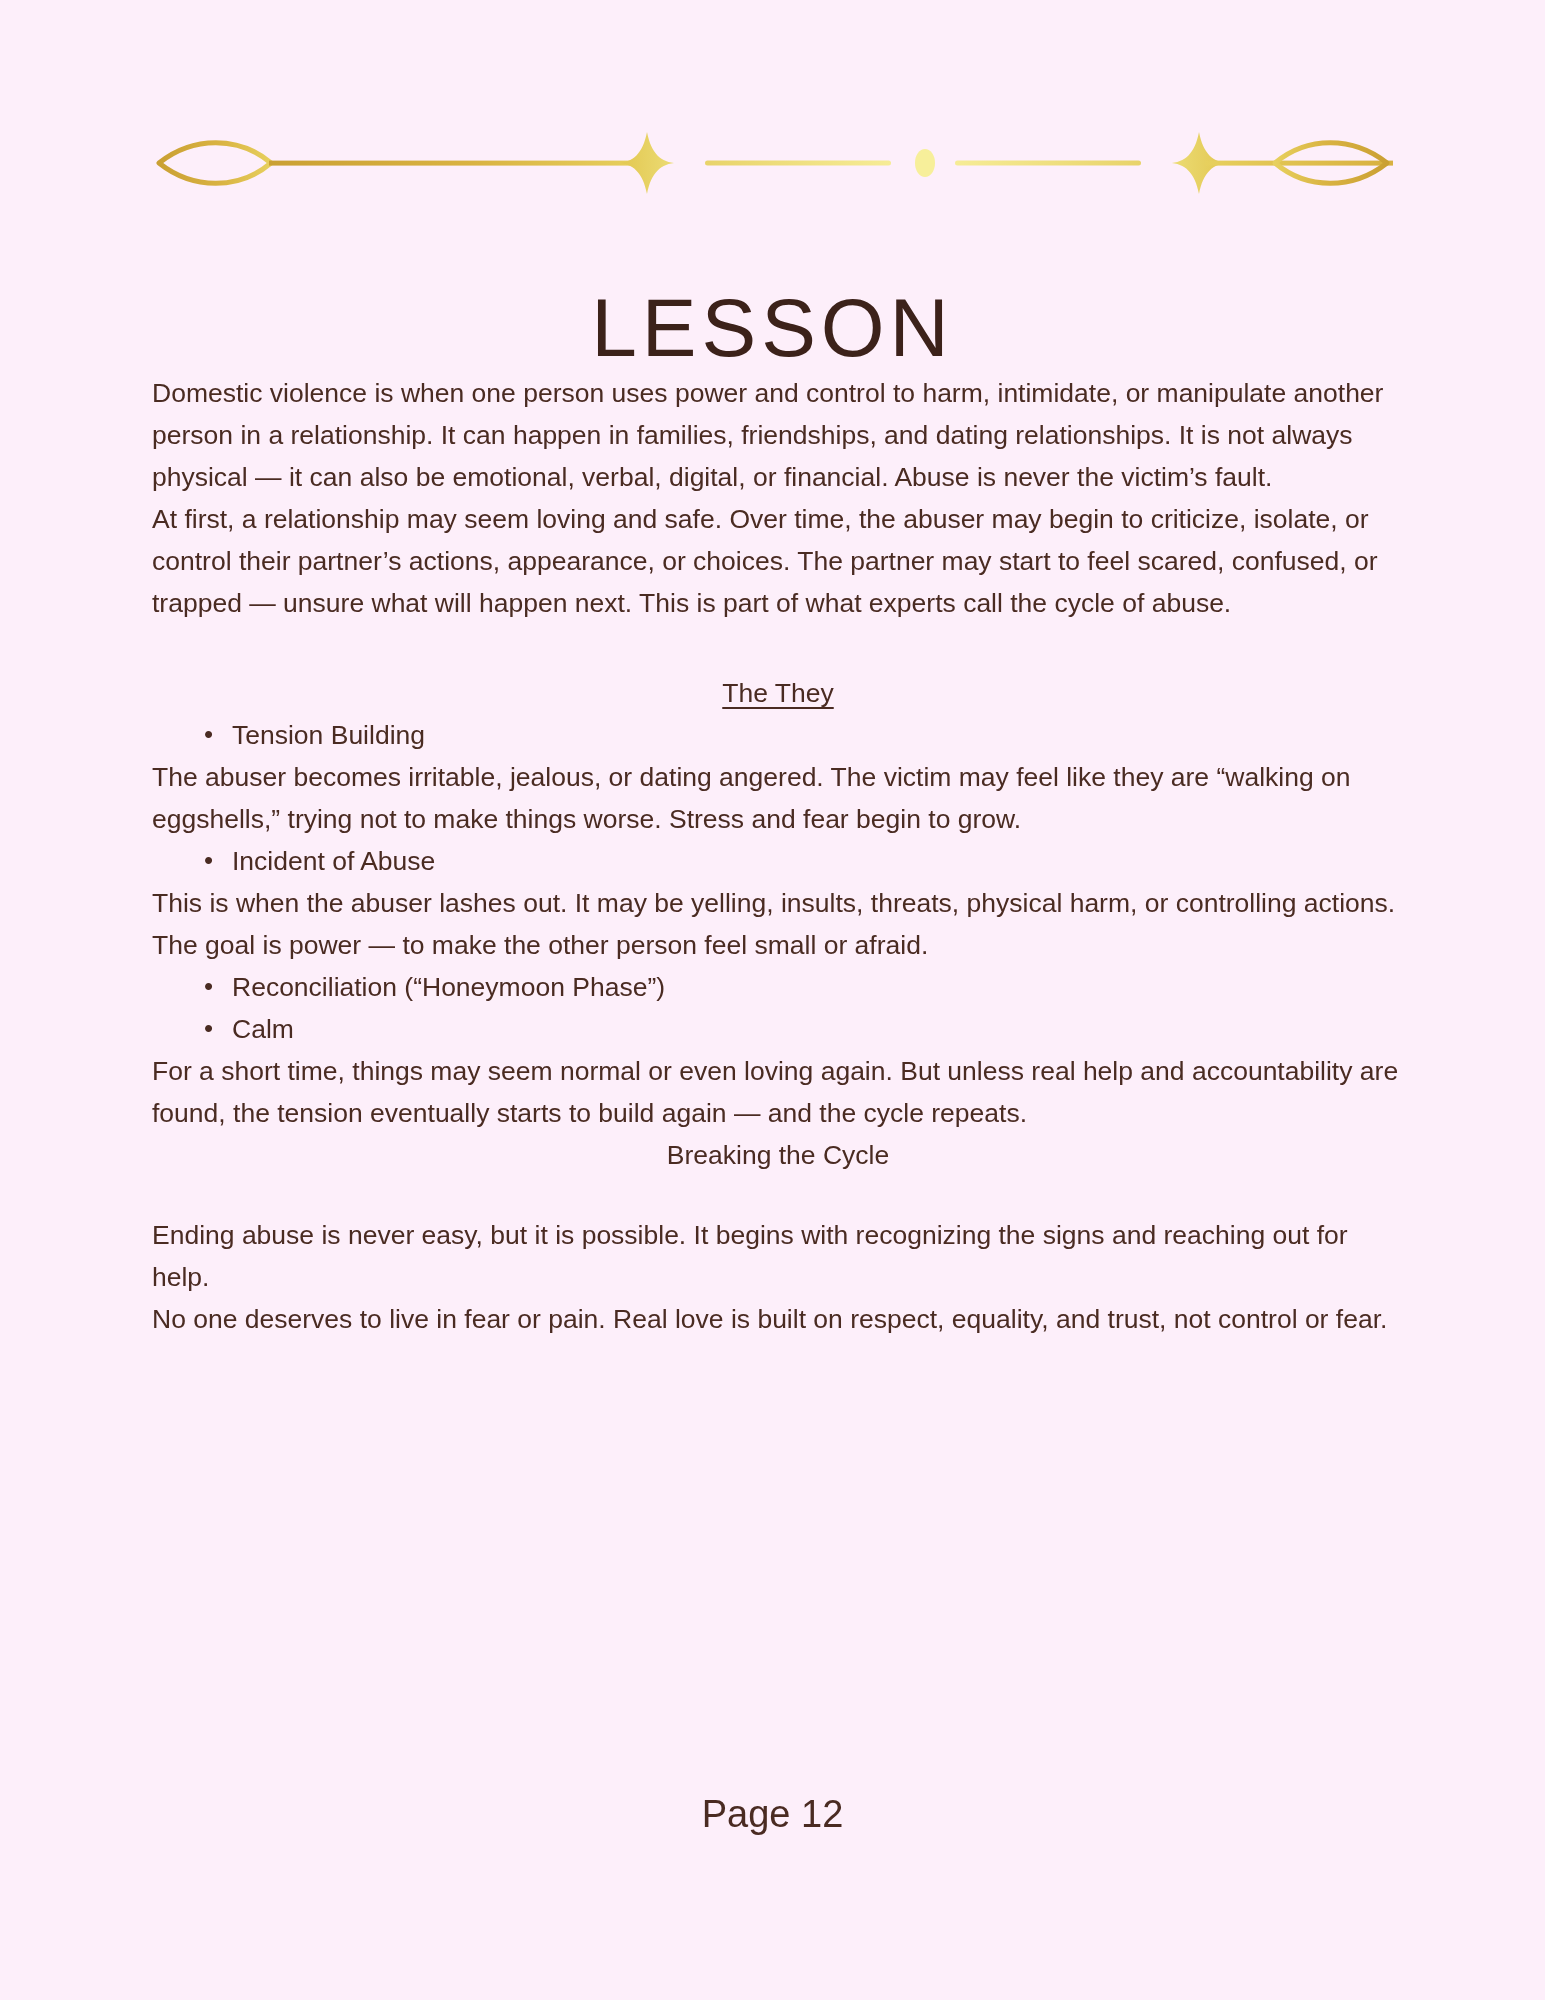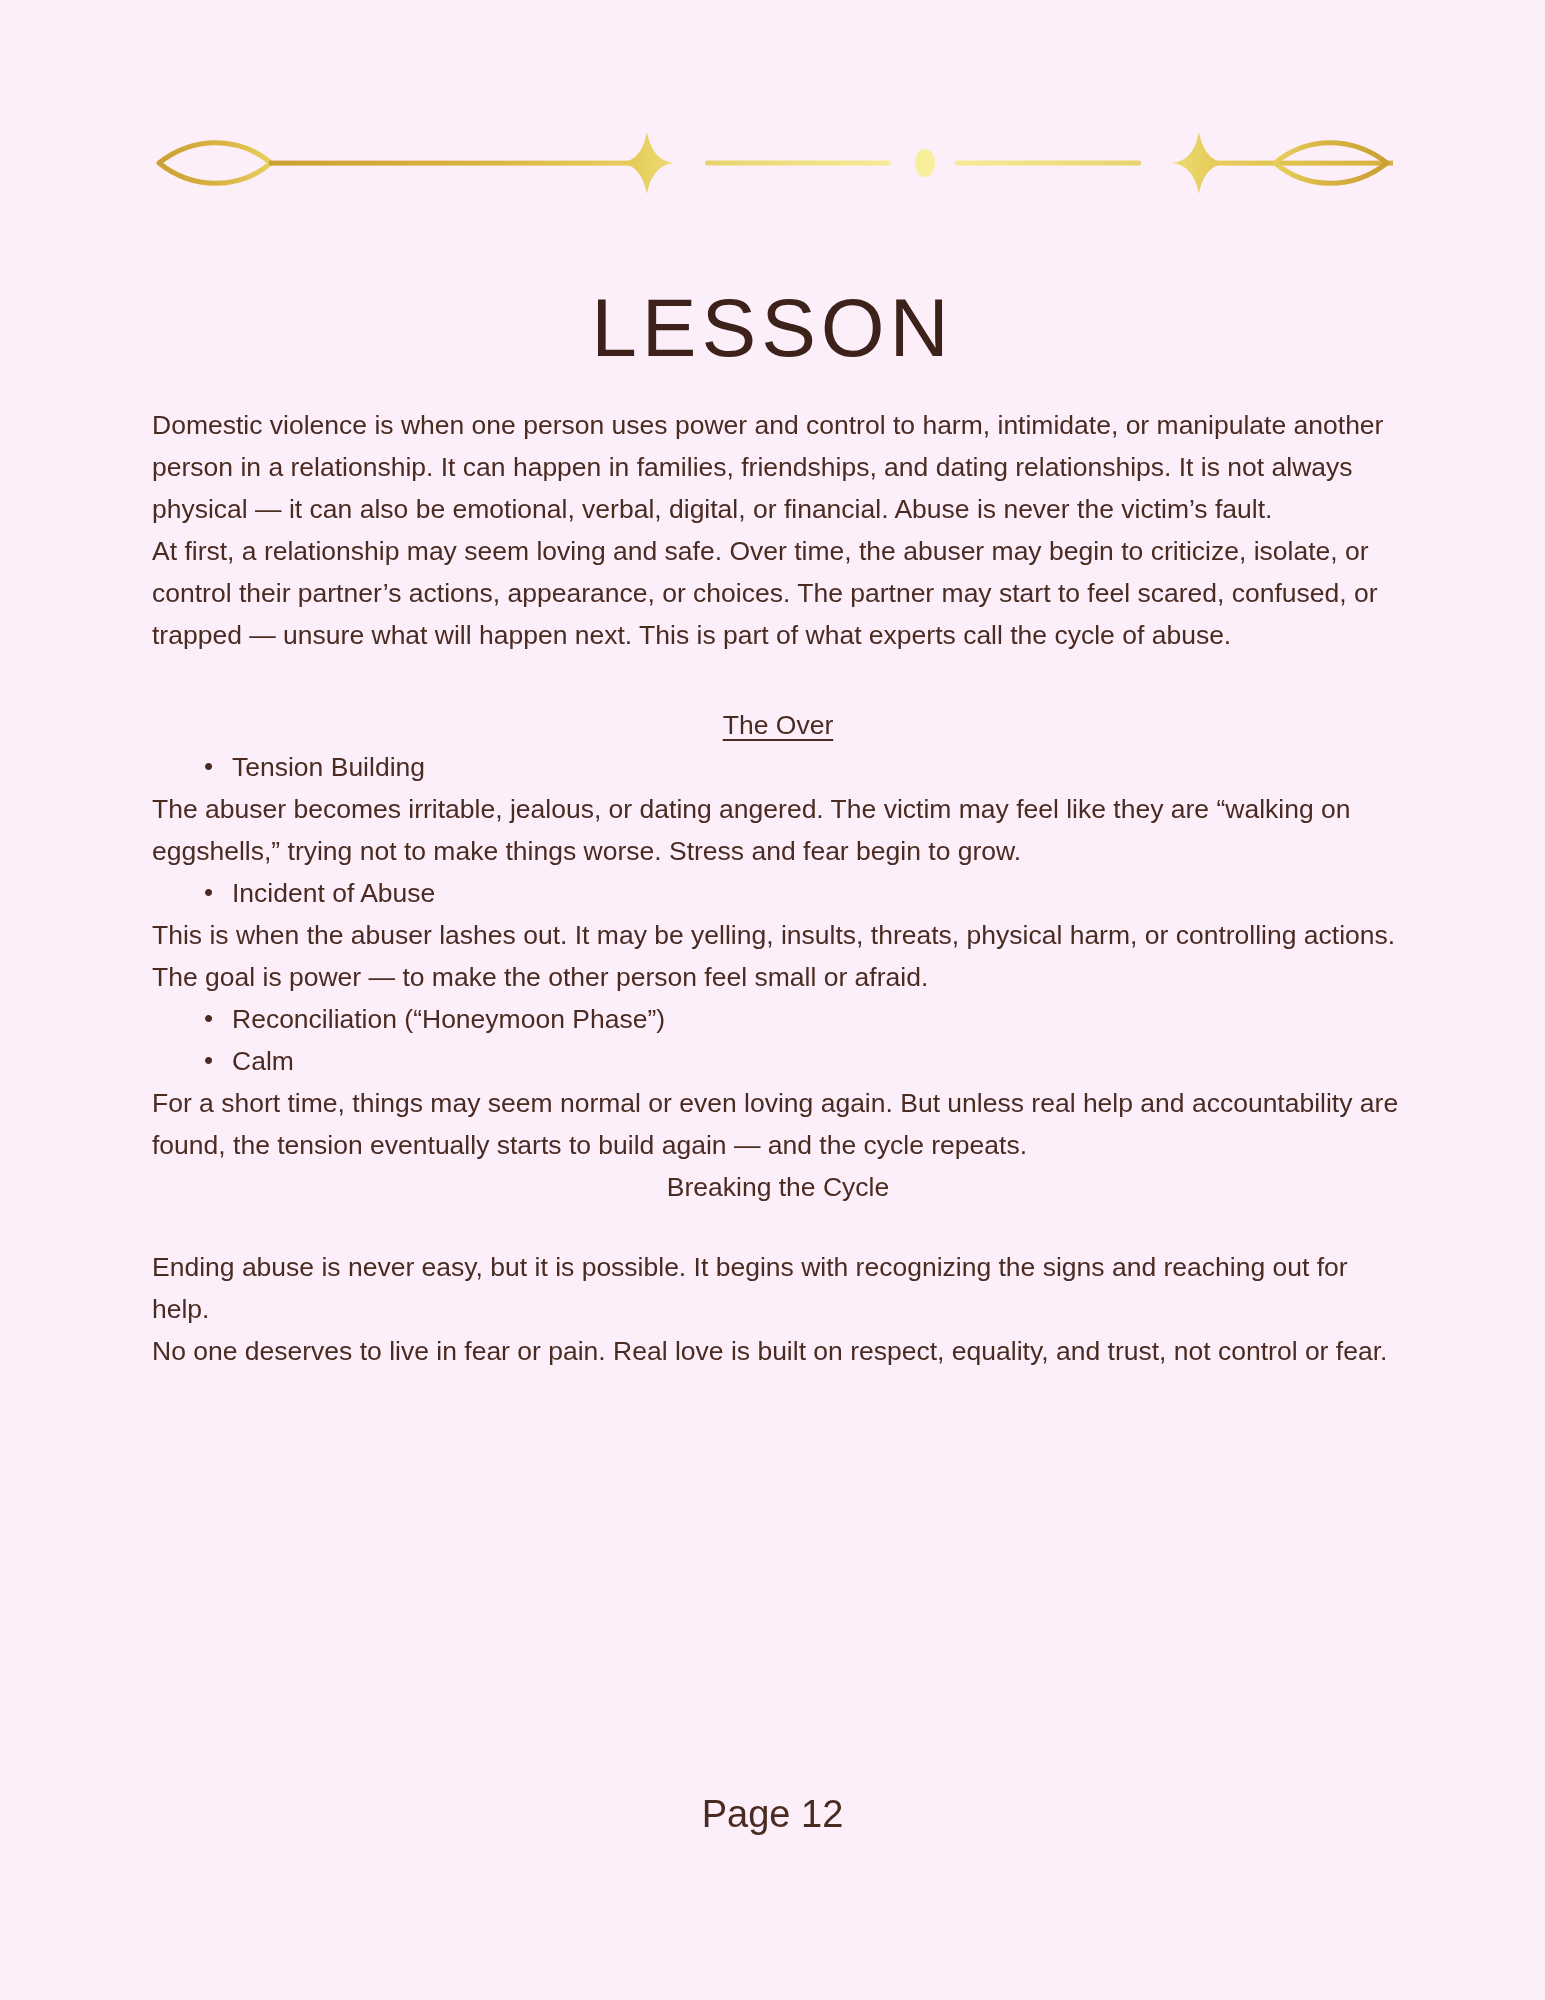--- a/index.html
+++ b/index.html
@@ -54,21 +54,20 @@
 
   
   .content {
     position: absolute;
     top: 372px;
     left: 152px;
     width: 1252px;
     color: #4a2b22;
     font-size: 26.5px;
     line-height: 42px;
-    margin-top: 32px;
   }
 
   .para {
     margin: 0;
     text-align: left;
   }
 
   .section-head {
     text-align: center;
     margin: 0;
@@ -179,21 +178,21 @@
   <h1 class="title">LESSON</h1>
 
   <div class="content">
 
     <p class="para">Domestic violence is when one person uses power and control to harm, intimidate, or manipulate another person in a relationship. It can happen in families, friendships, and dating relationships. It is not always physical — it can also be emotional, verbal, digital, or financial. Abuse is never the victim’s fault.</p>
     <p class="para">At first, a relationship may seem loving and safe. Over time, the abuser may begin to criticize, isolate, or control their partner’s actions, appearance, or choices. The partner may start to feel scared, confused, or trapped — unsure what will happen next. This is part of what experts call the cycle of abuse.</p>
 
     <div class="spacer-lg"></div>
 
     <div class="section-head underlined">
-      <span>The Over</span>
+      <span>The They</span>
     </div>
 
     <ul class="bullets">
       <li>Tension Building</li>
     </ul>
     <p class="para cycle-block"> The abuser becomes irritable, jealous, or dating angered. The victim may feel like they are “walking on eggshells,” trying not to make things worse. Stress and fear begin to grow.</p>
 
     <ul class="bullets">
       <li>Incident of Abuse</li>
     </ul>

